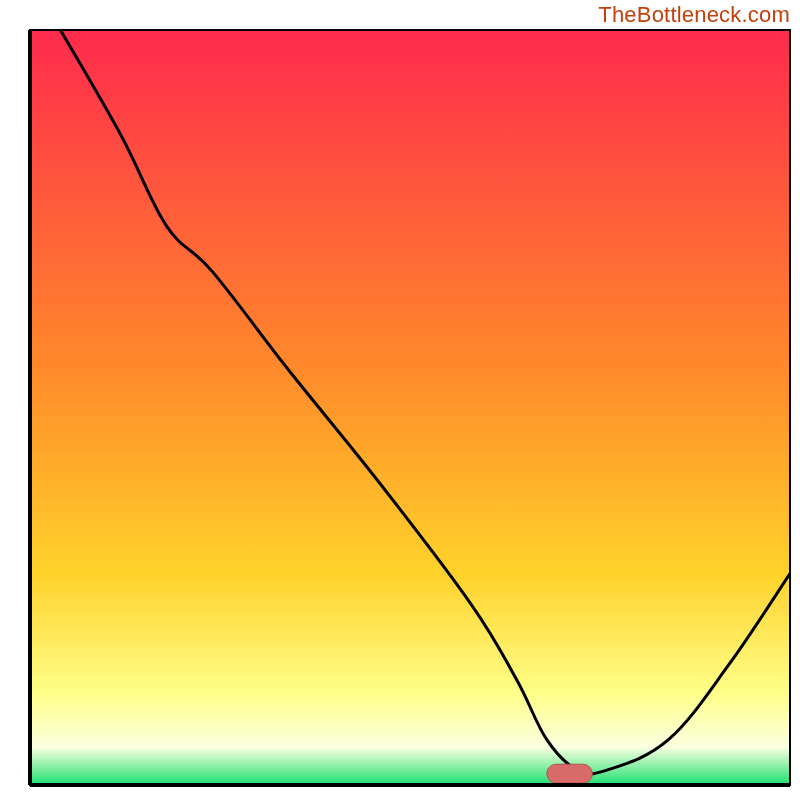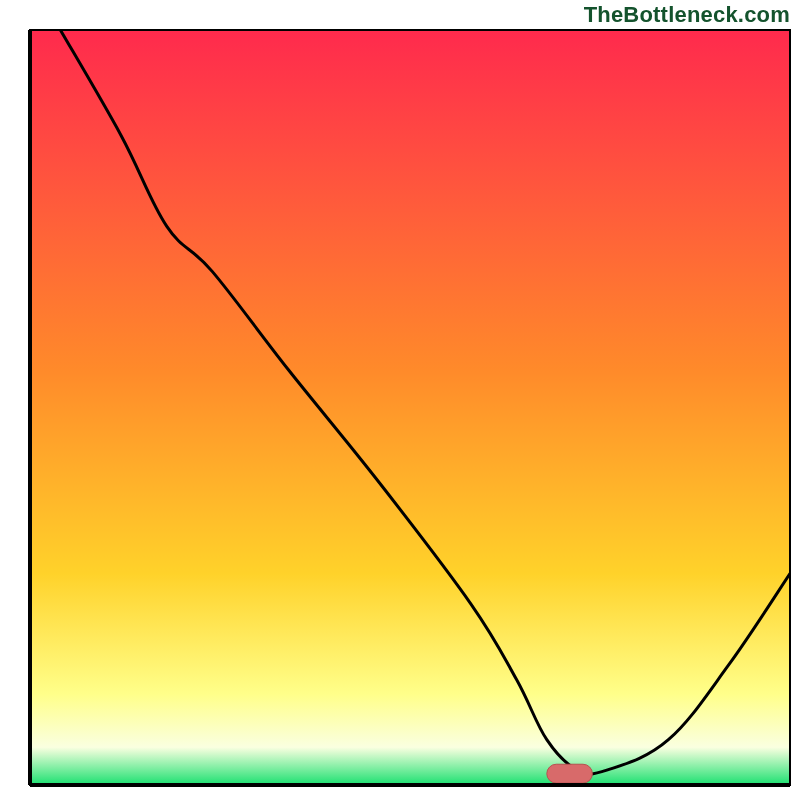--- a/index.html
+++ b/index.html
@@ -13,23 +13,23 @@
   }
   .chart-wrap {
     position: relative;
     width: 800px;
     height: 800px;
   }
   .watermark {
     position: absolute;
     top: 2px;
     right: 10px;
-    color: #14532d;
+    color: #c2410c;
     font-size: 22px;
-    font-weight: 700;
+    font-weight: 400;
     letter-spacing: 0.2px;
   }
   svg.plot {
     position: absolute;
     left: 0;
     top: 0;
   }
 </style>
 </head>
 <body>

